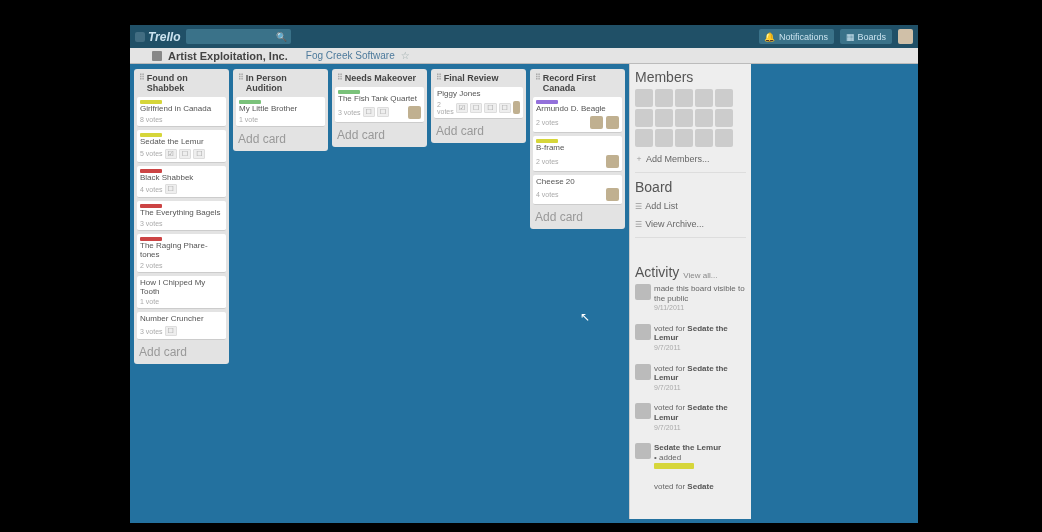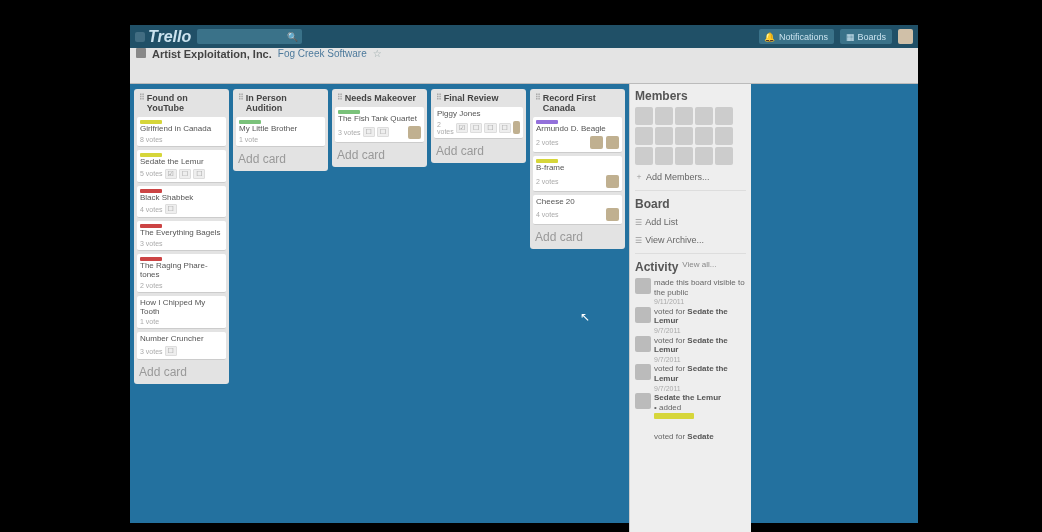--- a/index.html
+++ b/index.html
@@ -1,29 +1,29 @@
 <!DOCTYPE html>
 <html><head>
 <meta charset="utf-8">
 <style>
 * { box-sizing: border-box; margin: 0; padding: 0; }
 body { font-family: "Helvetica Neue", Arial, sans-serif; font-size: 10px; background: #000; width: 1042px; height: 532px; overflow: hidden; }
 .wrapper { position: absolute; left: 130px; top: 25px; width: 788px; height: 498px; background: #23719f; }
 .header { background: #205067; height: 23px; display: flex; align-items: center; padding: 0 5px; gap: 6px; }
-.logo { color: #cbe3ef; font-weight: bold; font-style: italic; font-size: 16px; display: flex; align-items: center; gap: 3px; }
+.logo { color: #cbe3ef; font-weight: bold; font-style: italic; font-size: 12px; display: flex; align-items: center; gap: 3px; }
 .logo .sq { width: 10px; height: 10px; background: #cbe3ef33; border-radius: 2px; display: inline-block; position: relative; }
 .search { background: #3a7289; height: 15px; width: 105px; border-radius: 2px; display: flex; align-items: center; padding: 0 4px; }
 .search .mag { margin-left: auto; color: #a7c9d7; font-size: 9px; }
 .spacer { flex: 1; }
 .hbtn { background: #3a7289; color: #cbe3ef; height: 15px; padding: 0 6px; border-radius: 2px; display: flex; align-items: center; gap: 3px; font-size: 9px; }
 .avatar-sq { width: 15px; height: 15px; background: #d0c0a8; border-radius: 2px; }
-.board-bar { background: #e4e4e4; height: 36px; display: flex; align-items: flex-start; padding: 0 6px; gap: 6px; border-bottom: 1px solid #bbb; }
+.board-bar { background: #e4e4e4; height: 16px; display: flex; align-items: center; padding: 0 22px; gap: 6px; border-bottom: 1px solid #bbb; }
 .board-bar .bicon { width: 10px; height: 10px; background: #888; border-radius: 1px; }
 .board-title { font-size: 11px; font-weight: bold; color: #444; }
-.org-link { font-size: 10px; color: #4d7a9c; }
+.org-link { font-size: 10px; color: #4d7a9c; margin-left: 12px; }
 .star { color: #9aa; font-size: 10px; }
 .board-body { display: flex; height: calc(100% - 43px); }
 .lists { display: flex; padding: 5px 4px; gap: 4px; overflow-x: auto; align-items: flex-start; }
 .list { background: #e3e3e3; border-radius: 3px; width: 95px; padding: 3px; display: flex; flex-direction: column; gap: 3px; }
 .list-title { font-size: 9px; font-weight: bold; color: #444; padding: 1px 2px; display: flex; align-items: flex-start; gap: 2px; }
 .list-title .grip { color: #aaa; font-size: 8px; }
 .card { background: #fff; border-radius: 2px; border-bottom: 1px solid #ccc; padding: 3px; font-size: 8px; color: #555; position: relative; }
 .labels { display: flex; gap: 1px; margin-bottom: 1px; }
 .label { width: 22px; height: 4px; border-radius: 1px; }
 .l-yellow { background: #d6d63a; }
@@ -31,29 +31,29 @@
 .l-green { background: #7ac27a; }
 .l-purple { background: #9370db; }
 .card-title { line-height: 1.1; }
 .card-meta { display: flex; align-items: center; gap: 2px; margin-top: 2px; }
 .votes { font-size: 7px; color: #aaa; }
 .badge { font-size: 7px; background: #eee; border: 1px solid #ddd; color: #999; padding: 0 2px; border-radius: 1px; }
 .mini-av { width: 13px; height: 13px; background: #c0b090; border-radius: 2px; margin-left: auto; }
 .mini-av + .mini-av { margin-left: 1px; }
 .addcard { font-size: 12px; color: #999; padding: 2px; }
 .sidebar { width: 122px; background: #eee; border-left: 1px solid #ccc; padding: 5px; display: flex; flex-direction: column; gap: 4px; overflow: hidden; }
-.sb-h { font-size: 12px; font-weight: bold; color: #555; }
+.sb-h { font-size: 14px; font-weight: normal; color: #555; }
 .members-grid { display: flex; flex-wrap: wrap; gap: 2px; }
 .members-grid .m { width: 18px; height: 18px; background: #ccc; border-radius: 2px; }
 .sb-link { font-size: 9px; color: #666; padding: 2px 0; display: flex; align-items: center; gap: 3px; }
 .sb-link .ic { color: #999; font-size: 8px; }
 .divider { border-top: 1px solid #ddd; margin: 2px 0; }
-.activity-header { display: flex; align-items: flex-start; gap: 4px; }
+.activity-header { display: flex; align-items: flex-end; gap: 4px; margin-top: 20px; }
 .view-all { font-size: 8px; color: #888; }
-.activity { display: flex; flex-direction: column; gap: 0; overflow-y: auto; }
+.activity { display: flex; flex-direction: column; gap: 11px; overflow-y: auto; }
 .act { display: flex; gap: 3px; font-size: 8px; color: #666; }
 .act .av { width: 16px; height: 16px; background: #bbb; border-radius: 2px; flex-shrink: 0; }
 .act .txt { flex: 1; line-height: 1.2; }
 .act .date { color: #aaa; font-size: 7px; }
 .act .bold { font-weight: bold; color: #555; }
 .act .tag { background: #d6d63a; display: inline-block; width: 40px; height: 6px; border-radius: 1px; }
 .cursor { position: absolute; left: 450px; top: 285px; font-size: 12px; color: #fff; }
 </style>
 </head>
 <body>
@@ -84,21 +84,21 @@
     <span class="board-title">Artist Exploitation, Inc.</span>
     <span class="org-link">Fog Creek Software</span>
     <span class="star">☆</span>
   </div>
 
   <div class="board-body">
     <div class="lists" id="lists">
         <div class="list">
           <div class="list-title">
             <span class="grip">⠿</span>
-            <span>Found on YouTube</span>
+            <span>Found on Shabbek</span>
           </div>
           <div class="card">
             <div class="labels">
               <span class="label l-yellow"></span>
             </div>
             <div class="card-title">Girlfriend in Canada</div>
             <div class="card-meta">
               <span class="votes">8 votes</span>
             </div>
           </div>

